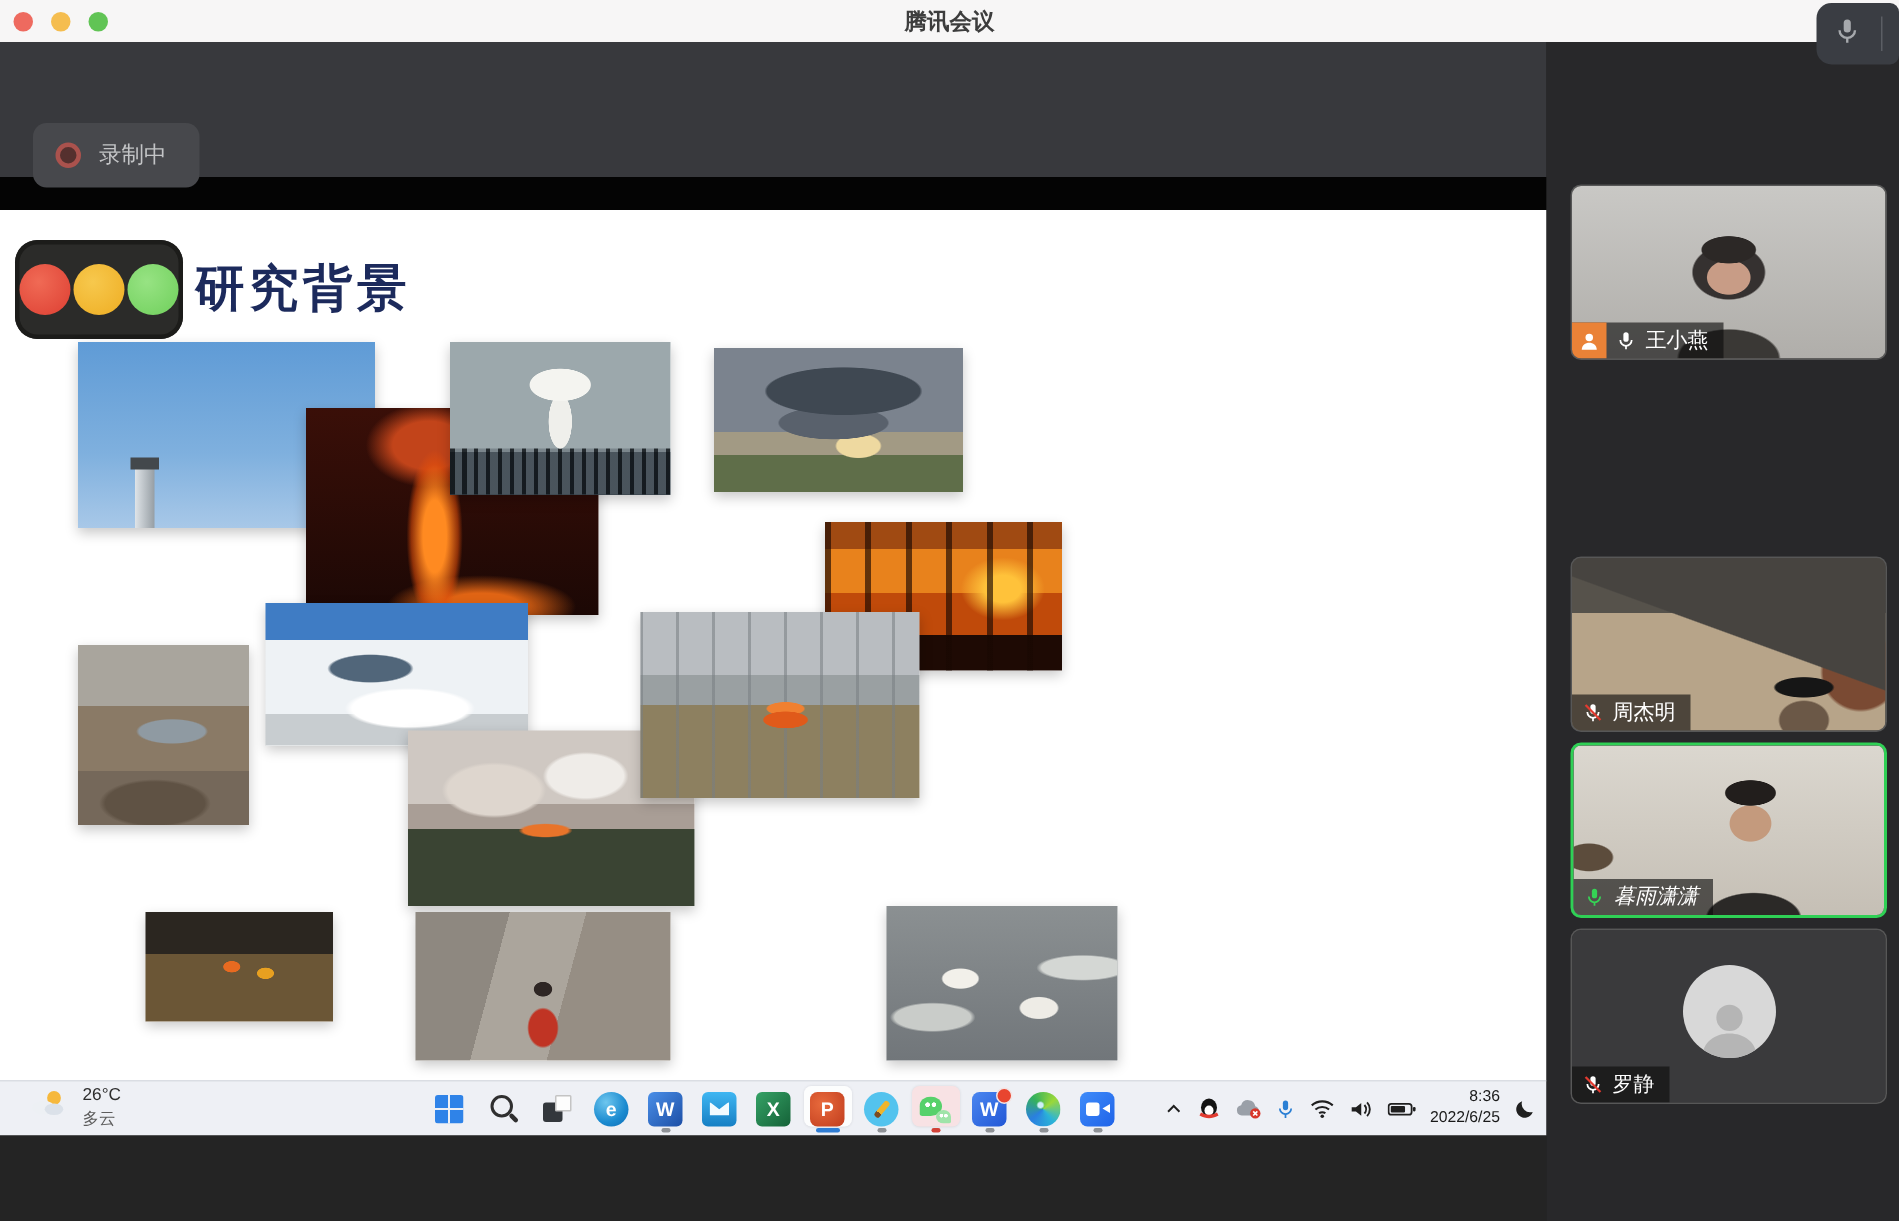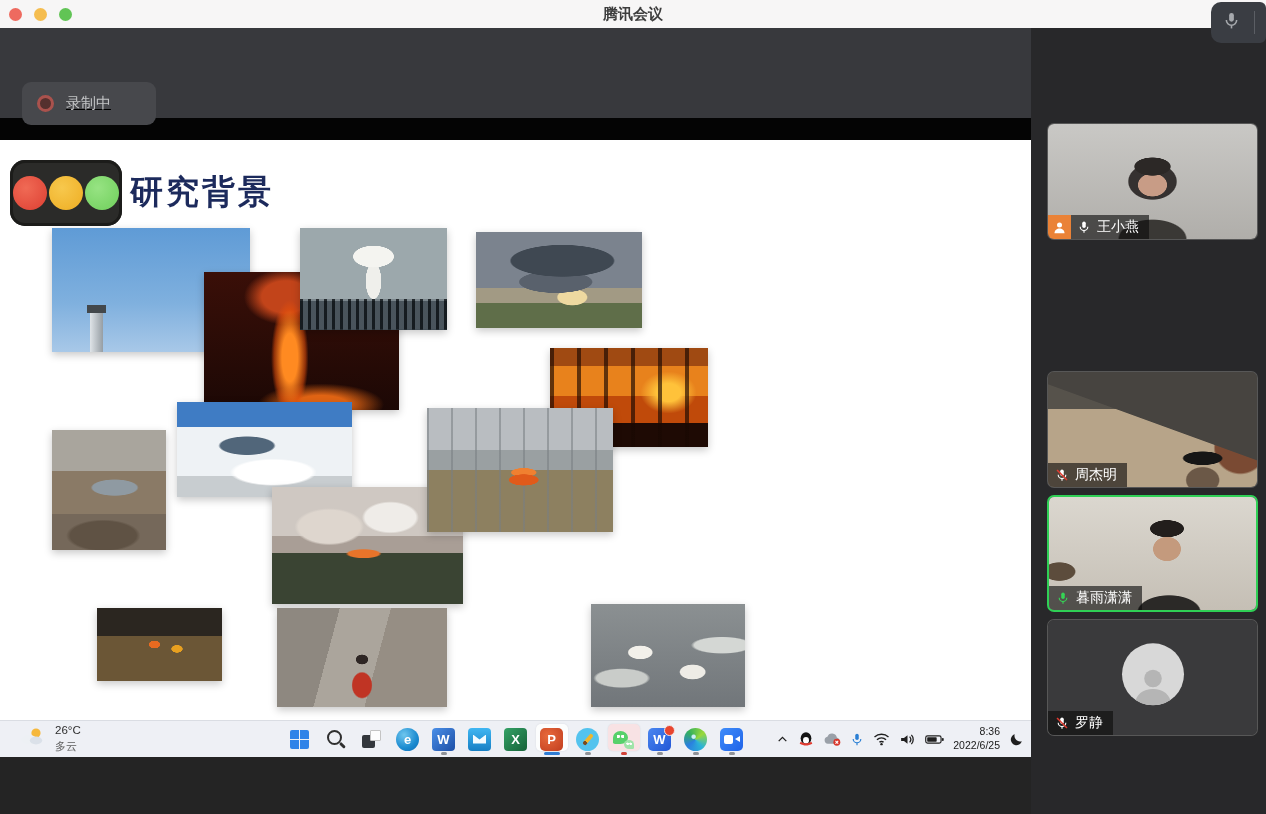--- a/index.html
+++ b/index.html
@@ -21,22 +21,22 @@
 
   
   .left{position:absolute;left:0;top:28px;width:1031px;height:786px;}
   .chrome{position:absolute;left:0;top:0;width:100%;height:90px;background:#38393d;}
   .band-top{position:absolute;left:0;top:90px;width:100%;height:22px;background:#040404;}
   .slide{position:absolute;left:0;top:112px;width:100%;height:580px;background:#ffffff;overflow:hidden;}
   .taskbar{position:absolute;left:0;top:692px;width:100%;height:37px;background:#eef0f5;border-top:1px solid #dadde3;box-sizing:border-box;}
   .band-bottom{position:absolute;left:0;top:729px;width:100%;height:57px;background:#242424;}
 
   
-  .rec-badge{position:absolute;left:22px;top:54px;width:134px;height:43px;background:#47484c;border-radius:9px;
-             display:flex;align-items:center;gap:12px;padding-left:15px;box-sizing:border-box;z-index:3;cursor:pointer;text-decoration:underline;}
+  .rec-badge{position:absolute;left:22px;top:54px;width:111px;height:43px;background:#47484c;border-radius:9px;
+             display:flex;align-items:center;gap:12px;padding-left:15px;box-sizing:border-box;z-index:3;cursor:pointer;}
   .rec-dot{width:11px;height:11px;border-radius:50%;background:#55302e;border:3px solid #aa524d;}
   .rec-text{font-size:15px;color:#c3c4c6;}
 
   
   .tl-img{position:absolute;left:10px;top:20px;width:112px;height:66px;background:#2b2b29;border-radius:15px;
           display:flex;align-items:center;justify-content:center;gap:2px;box-shadow:inset 0 0 0 3px #1c1c1a;}
   .tl-img i{display:block;width:34px;height:34px;border-radius:50%;}
   .tl-red{background:radial-gradient(circle at 38% 35%,#f06a55,#dd3f32);}
   .tl-yellow{background:radial-gradient(circle at 38% 35%,#f7c84d,#eead22);}
   .tl-green{background:radial-gradient(circle at 38% 35%,#97e383,#6fcf5b);}
@@ -184,21 +184,21 @@
     radial-gradient(ellipse 23px 20px at 57% 46%,#c49a7d 59%,transparent 62%),
     radial-gradient(ellipse 52px 28px at 58% 102%,#2b2927 59%,transparent 62%),
     radial-gradient(ellipse 26px 15px at 5% 66%,#5c4c3c 59%,transparent 64%),
     linear-gradient(180deg,#dbd7cf,#c5bfb5);}
   .v-luo{background:#3a3a3c;}
   .avatar{position:absolute;left:50%;top:50%;transform:translate(-50%,-56%);width:62px;height:62px;border-radius:50%;
           background:#d8d8d8;display:none;align-items:flex-end;justify-content:center;overflow:hidden;}
   .tile--novideo .avatar{display:flex;}
   .plabel{position:absolute;left:0;bottom:0;display:flex;align-items:center;gap:6px;height:24px;box-sizing:border-box;
           background:rgba(12,12,12,.62);padding:2px 10px 2px 7px;max-width:100%;}
-  .tile--active .plabel{left:0;bottom:0;}
+  .tile--active .plabel{left:0;bottom:0;font-style:italic;}
   .pname{color:#fff;font-size:14px;white-space:nowrap;}
   .host-badge{width:23px;height:24px;background:#ea8237;display:flex;align-items:center;justify-content:center;
           margin:-2px 0 -2px -7px;flex:none;}
   .micw{display:flex;align-items:center;color:#fff;flex:none;}
   .micw--speaking{color:#35d455;}
   .mic-svg .mslash{display:none;}
   .micw--muted .mslash{display:block;}
 </style>
 </head>
 <body>

